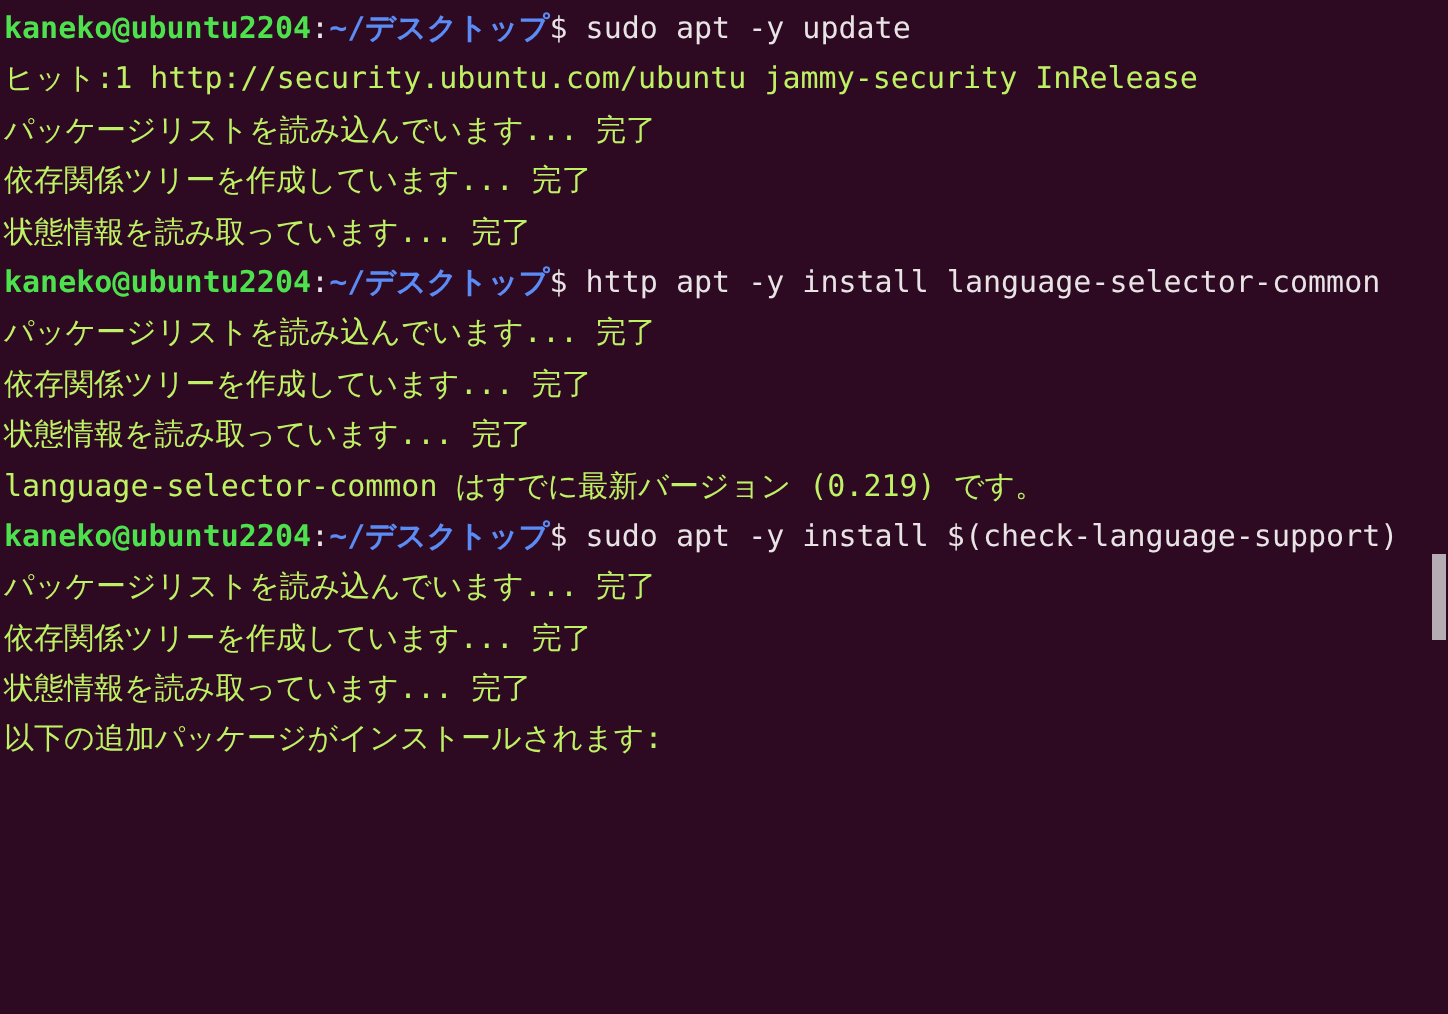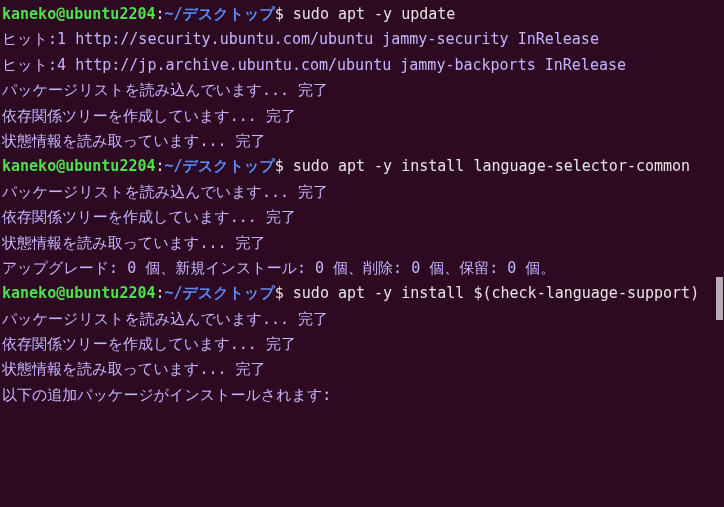--- a/index.html
+++ b/index.html
@@ -31,21 +31,21 @@
     white-space: pre;
     height: 25.4px;
     letter-spacing: 0px;
   }
   .seg { white-space: pre; }
   .c-user   { color: #4ee14e; font-weight: bold; }
   .c-punct  { color: #e8e4e6; }
   .c-path   { color: #5b8cf5; font-weight: bold; }
   .c-prompt { color: #e8e4e6; }
   .c-cmd    { color: #e8e4e6; }
-  .c-out    { color: #c4b5fd; }
+  .c-out    { color: #bef264; }
 
   
   #scrollbar {
     position: absolute;
     right: 0;
     top: 0;
     width: 8px;
     height: 507px;
     background: transparent;
   }
@@ -59,29 +59,28 @@
     border-radius: 0;
   }
 </style>
 </head>
 <body>
 
 <div id="terminal" style="background: rgb(45, 9, 34); color: rgb(232, 228, 230);">
   <div id="screen">
       <div class="line"><span class="seg c-user" style="color: rgb(78, 225, 78);">kaneko@ubuntu2204</span><span class="seg c-punct">:</span><span class="seg c-path" style="color: rgb(91, 140, 245);">~/デスクトップ</span><span class="seg c-prompt">$ </span><span class="seg c-cmd">sudo apt -y update</span></div>
       <div class="line"><span class="seg c-out">ヒット:1 http://security.ubuntu.com/ubuntu jammy-security InRelease</span></div>
-      <div class="line"><span class="seg c-out">ヒット:4 http://jp.archive.ubuntu.com/ubuntu jammy-backports InRelease</span></div>
       <div class="line"><span class="seg c-out">パッケージリストを読み込んでいます... 完了</span></div>
       <div class="line"><span class="seg c-out">依存関係ツリーを作成しています... 完了</span></div>
       <div class="line"><span class="seg c-out">状態情報を読み取っています... 完了</span></div>
-      <div class="line"><span class="seg c-user" style="color: rgb(78, 225, 78);">kaneko@ubuntu2204</span><span class="seg c-punct">:</span><span class="seg c-path" style="color: rgb(91, 140, 245);">~/デスクトップ</span><span class="seg c-prompt">$ </span><span class="seg c-cmd">sudo apt -y install language-selector-common</span></div>
+      <div class="line"><span class="seg c-user" style="color: rgb(78, 225, 78);">kaneko@ubuntu2204</span><span class="seg c-punct">:</span><span class="seg c-path" style="color: rgb(91, 140, 245);">~/デスクトップ</span><span class="seg c-prompt">$ </span><span class="seg c-cmd">http apt -y install language-selector-common</span></div>
       <div class="line"><span class="seg c-out">パッケージリストを読み込んでいます... 完了</span></div>
       <div class="line"><span class="seg c-out">依存関係ツリーを作成しています... 完了</span></div>
       <div class="line"><span class="seg c-out">状態情報を読み取っています... 完了</span></div>
-      <div class="line"><span class="seg c-out">アップグレード: 0 個、新規インストール: 0 個、削除: 0 個、保留: 0 個。</span></div>
+      <div class="line"><span class="seg c-out">language-selector-common はすでに最新バージョン (0.219) です。</span></div>
       <div class="line"><span class="seg c-user" style="color: rgb(78, 225, 78);">kaneko@ubuntu2204</span><span class="seg c-punct">:</span><span class="seg c-path" style="color: rgb(91, 140, 245);">~/デスクトップ</span><span class="seg c-prompt">$ </span><span class="seg c-cmd">sudo apt -y install $(check-language-support)</span></div>
       <div class="line"><span class="seg c-out">パッケージリストを読み込んでいます... 完了</span></div>
       <div class="line"><span class="seg c-out">依存関係ツリーを作成しています... 完了</span></div>
       <div class="line"><span class="seg c-out">状態情報を読み取っています... 完了</span></div>
       <div class="line"><span class="seg c-out">以下の追加パッケージがインストールされます:</span></div>
     </div>
 
   <div id="scrollbar">
     <div id="scrollbar-thumb" style="background: rgb(182, 172, 179);"></div>
   </div>

